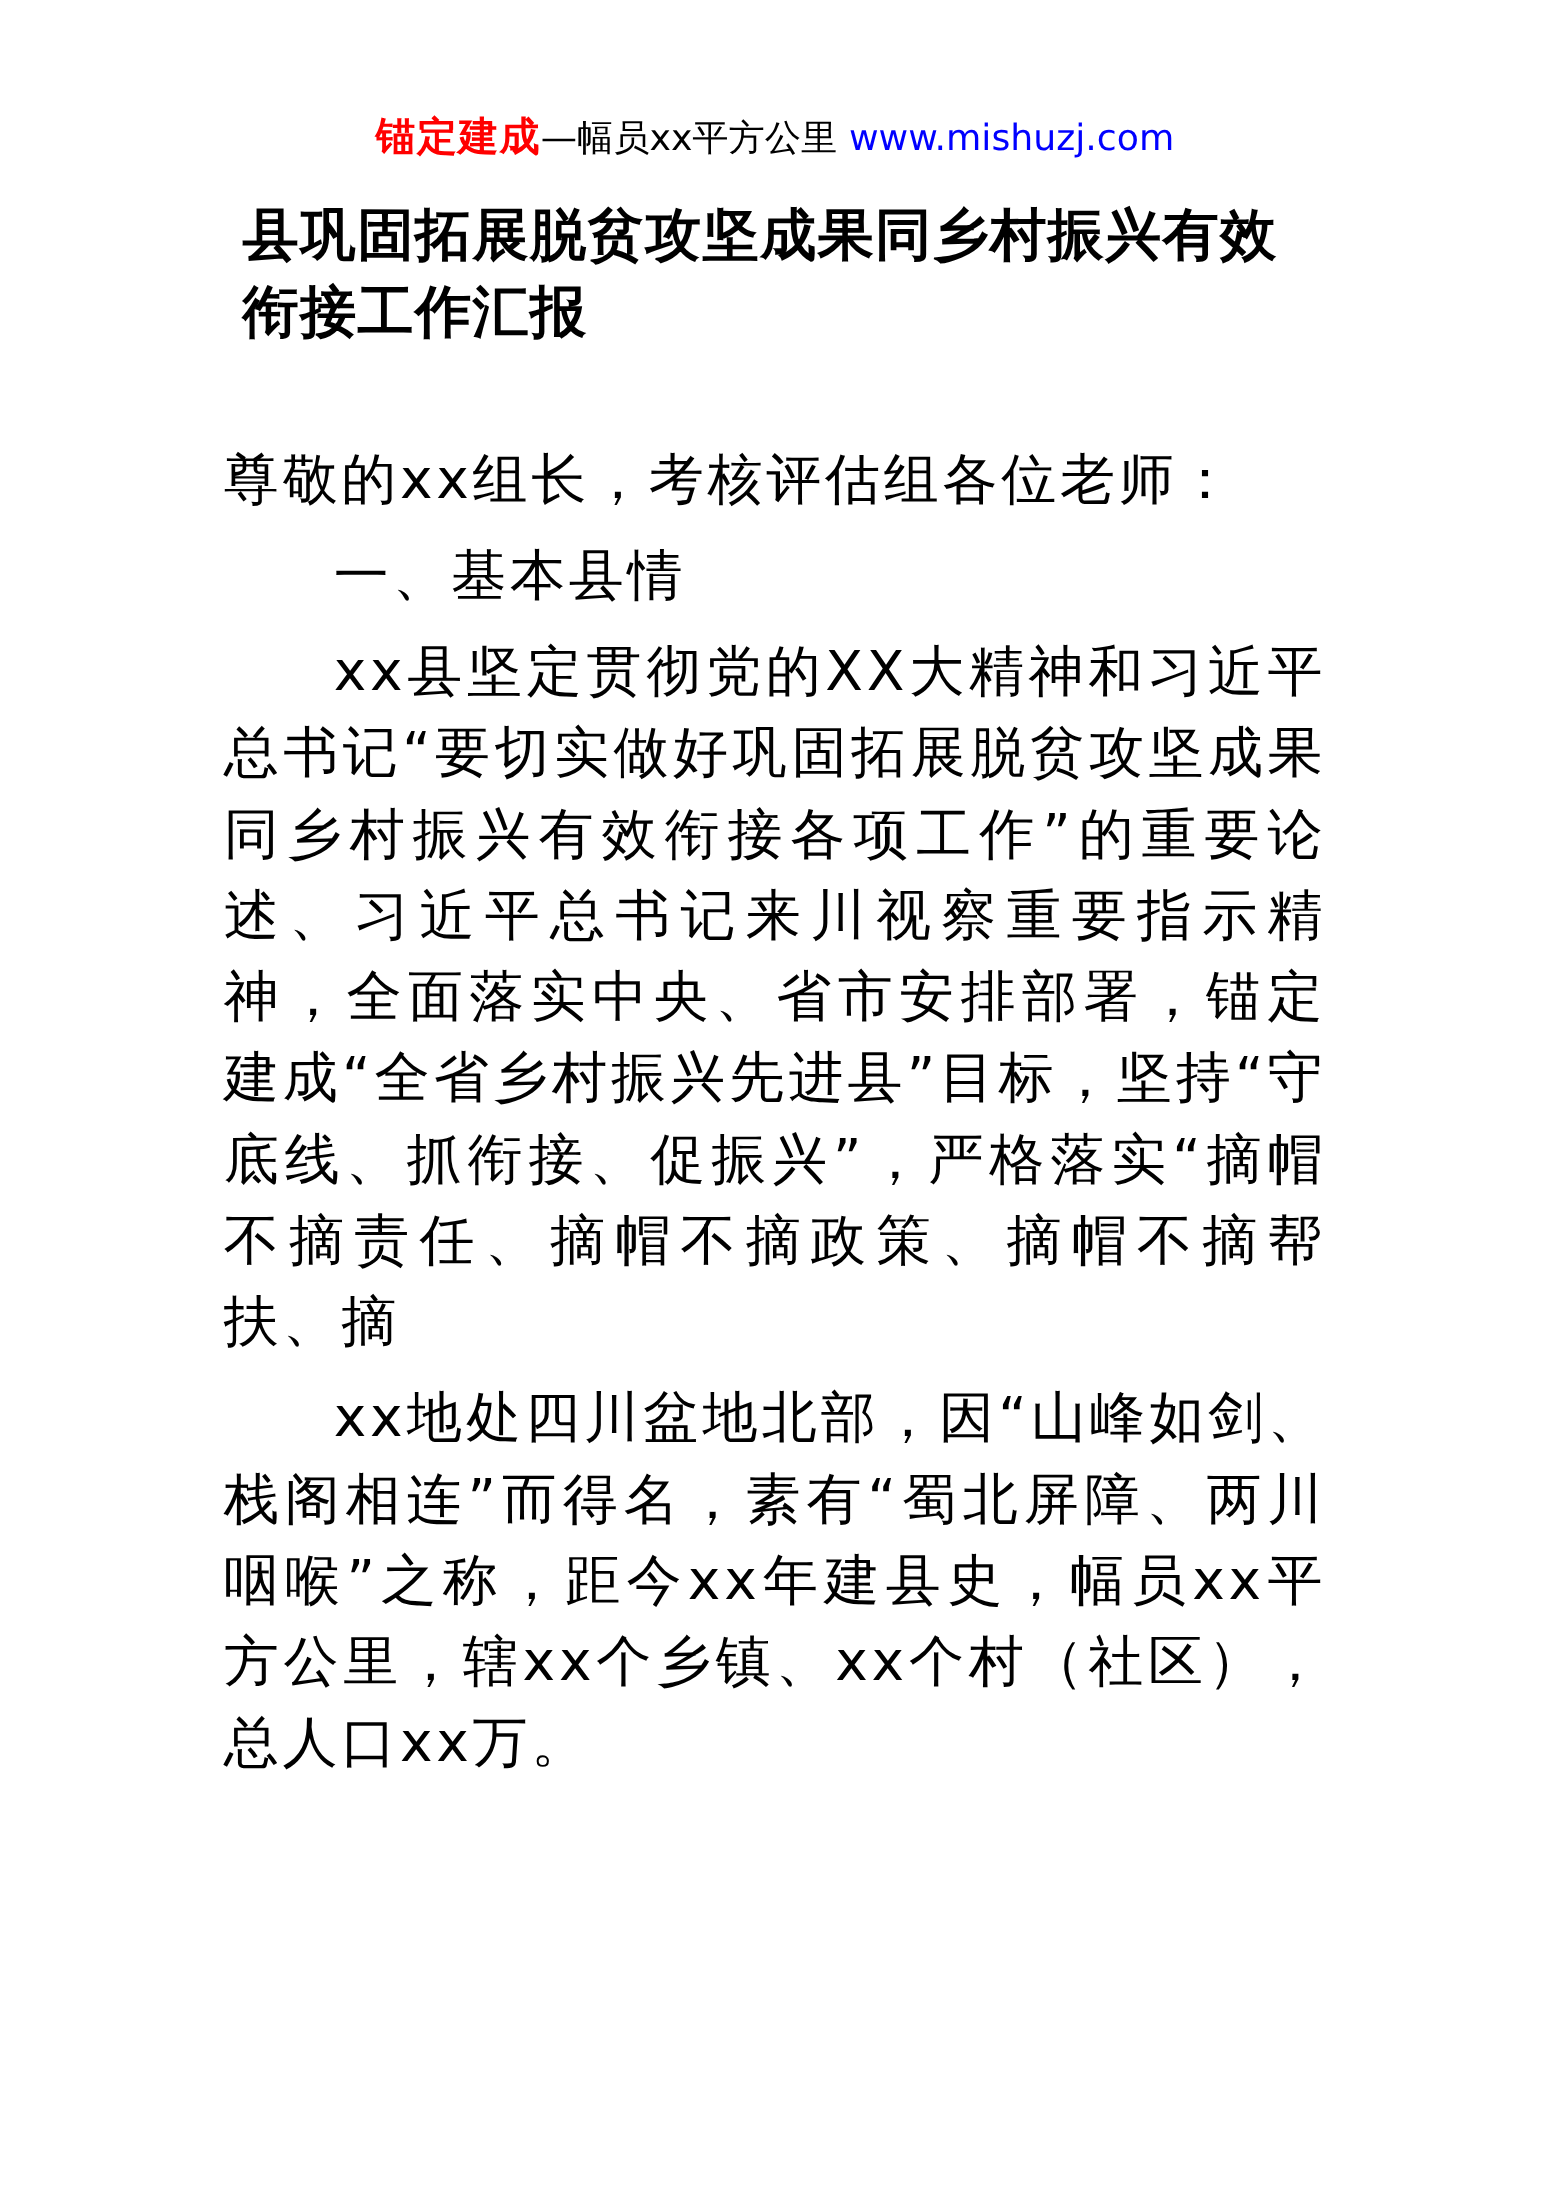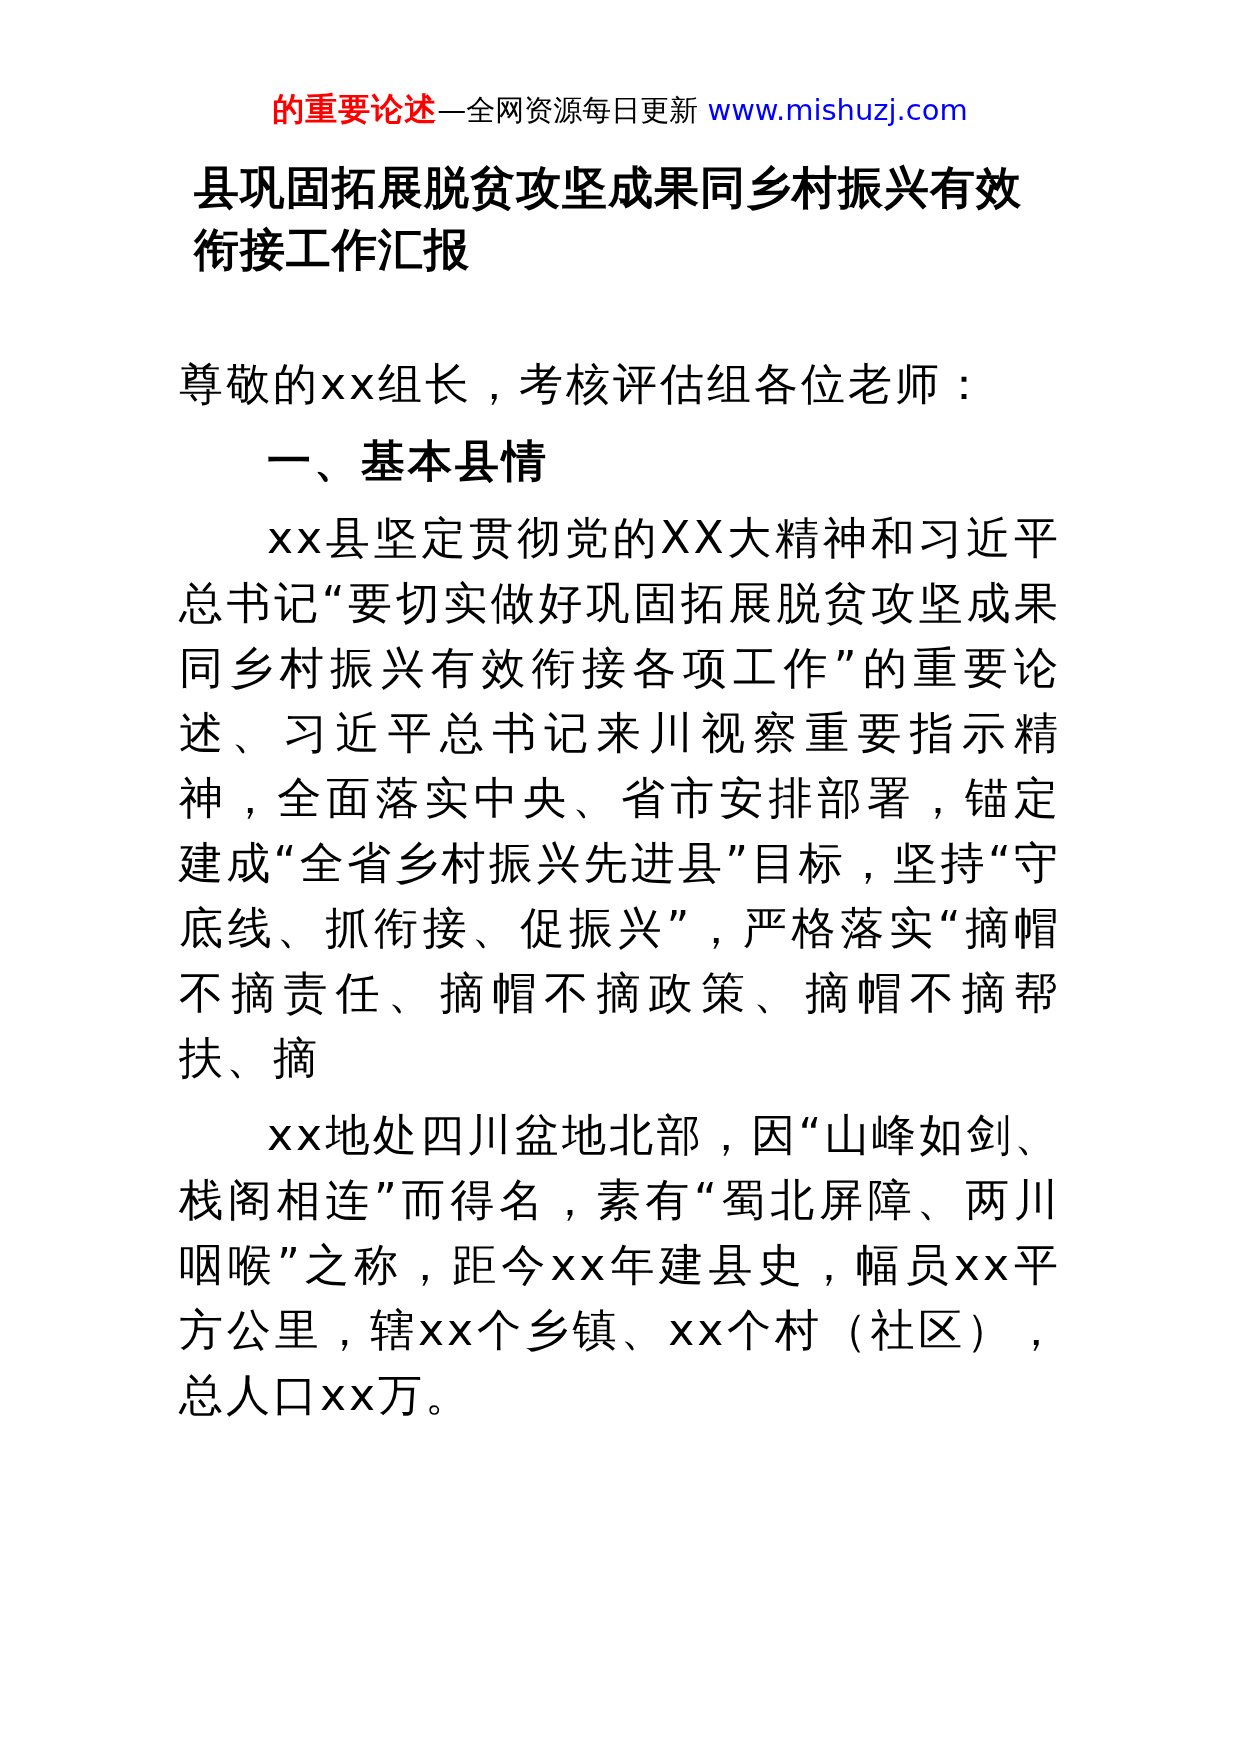--- a/index.html
+++ b/index.html
@@ -61,30 +61,30 @@
   .doc-body p, .doc-body h2 {
     margin: 12px;
     padding: 0;
     font-size: 44px;
     font-weight: 400;
   }
   .doc-body .indent {
     text-indent: 2em;
   }
   .doc-body .section-heading {
-    font-weight: 700;
+    font-weight: 400;
   }
 </style>
 </head>
 <body>
 
 <div class="page">
 
   <div class="site-header">
-    <span class="brand">的重要论述</span><span class="tagline">—全网资源每日更新 </span><a class="url" href="#">www.mishuzj.com</a>
+    <span class="brand">锚定建成</span><span class="tagline">—幅员xx平方公里 </span><a class="url" href="#">www.mishuzj.com</a>
   </div>
 
   <h1 class="doc-title">县巩固拓展脱贫攻坚成果同乡村振兴有效衔接工作汇报</h1>
 
   <div class="doc-body">
     <p class="salutation">尊敬的xx组长，考核评估组各位老师：</p>
     <h2 class="indent section-heading">一、基本县情</h2>
     <p class="indent">xx县坚定贯彻党的XX大精神和习近平总书记“要切实做好巩固拓展脱贫攻坚成果同乡村振兴有效衔接各项工作”的重要论述、习近平总书记来川视察重要指示精神，全面落实中央、省市安排部署，锚定建成“全省乡村振兴先进县”目标，坚持“守底线、抓衔接、促振兴”，严格落实“摘帽不摘责任、摘帽不摘政策、摘帽不摘帮扶、摘</p>
     <p class="indent">xx地处四川盆地北部，因“山峰如剑、栈阁相连”而得名，素有“蜀北屏障、两川咽喉”之称，距今xx年建县史，幅员xx平方公里，辖xx个乡镇、xx个村（社区），总人口xx万。</p>
   </div>

